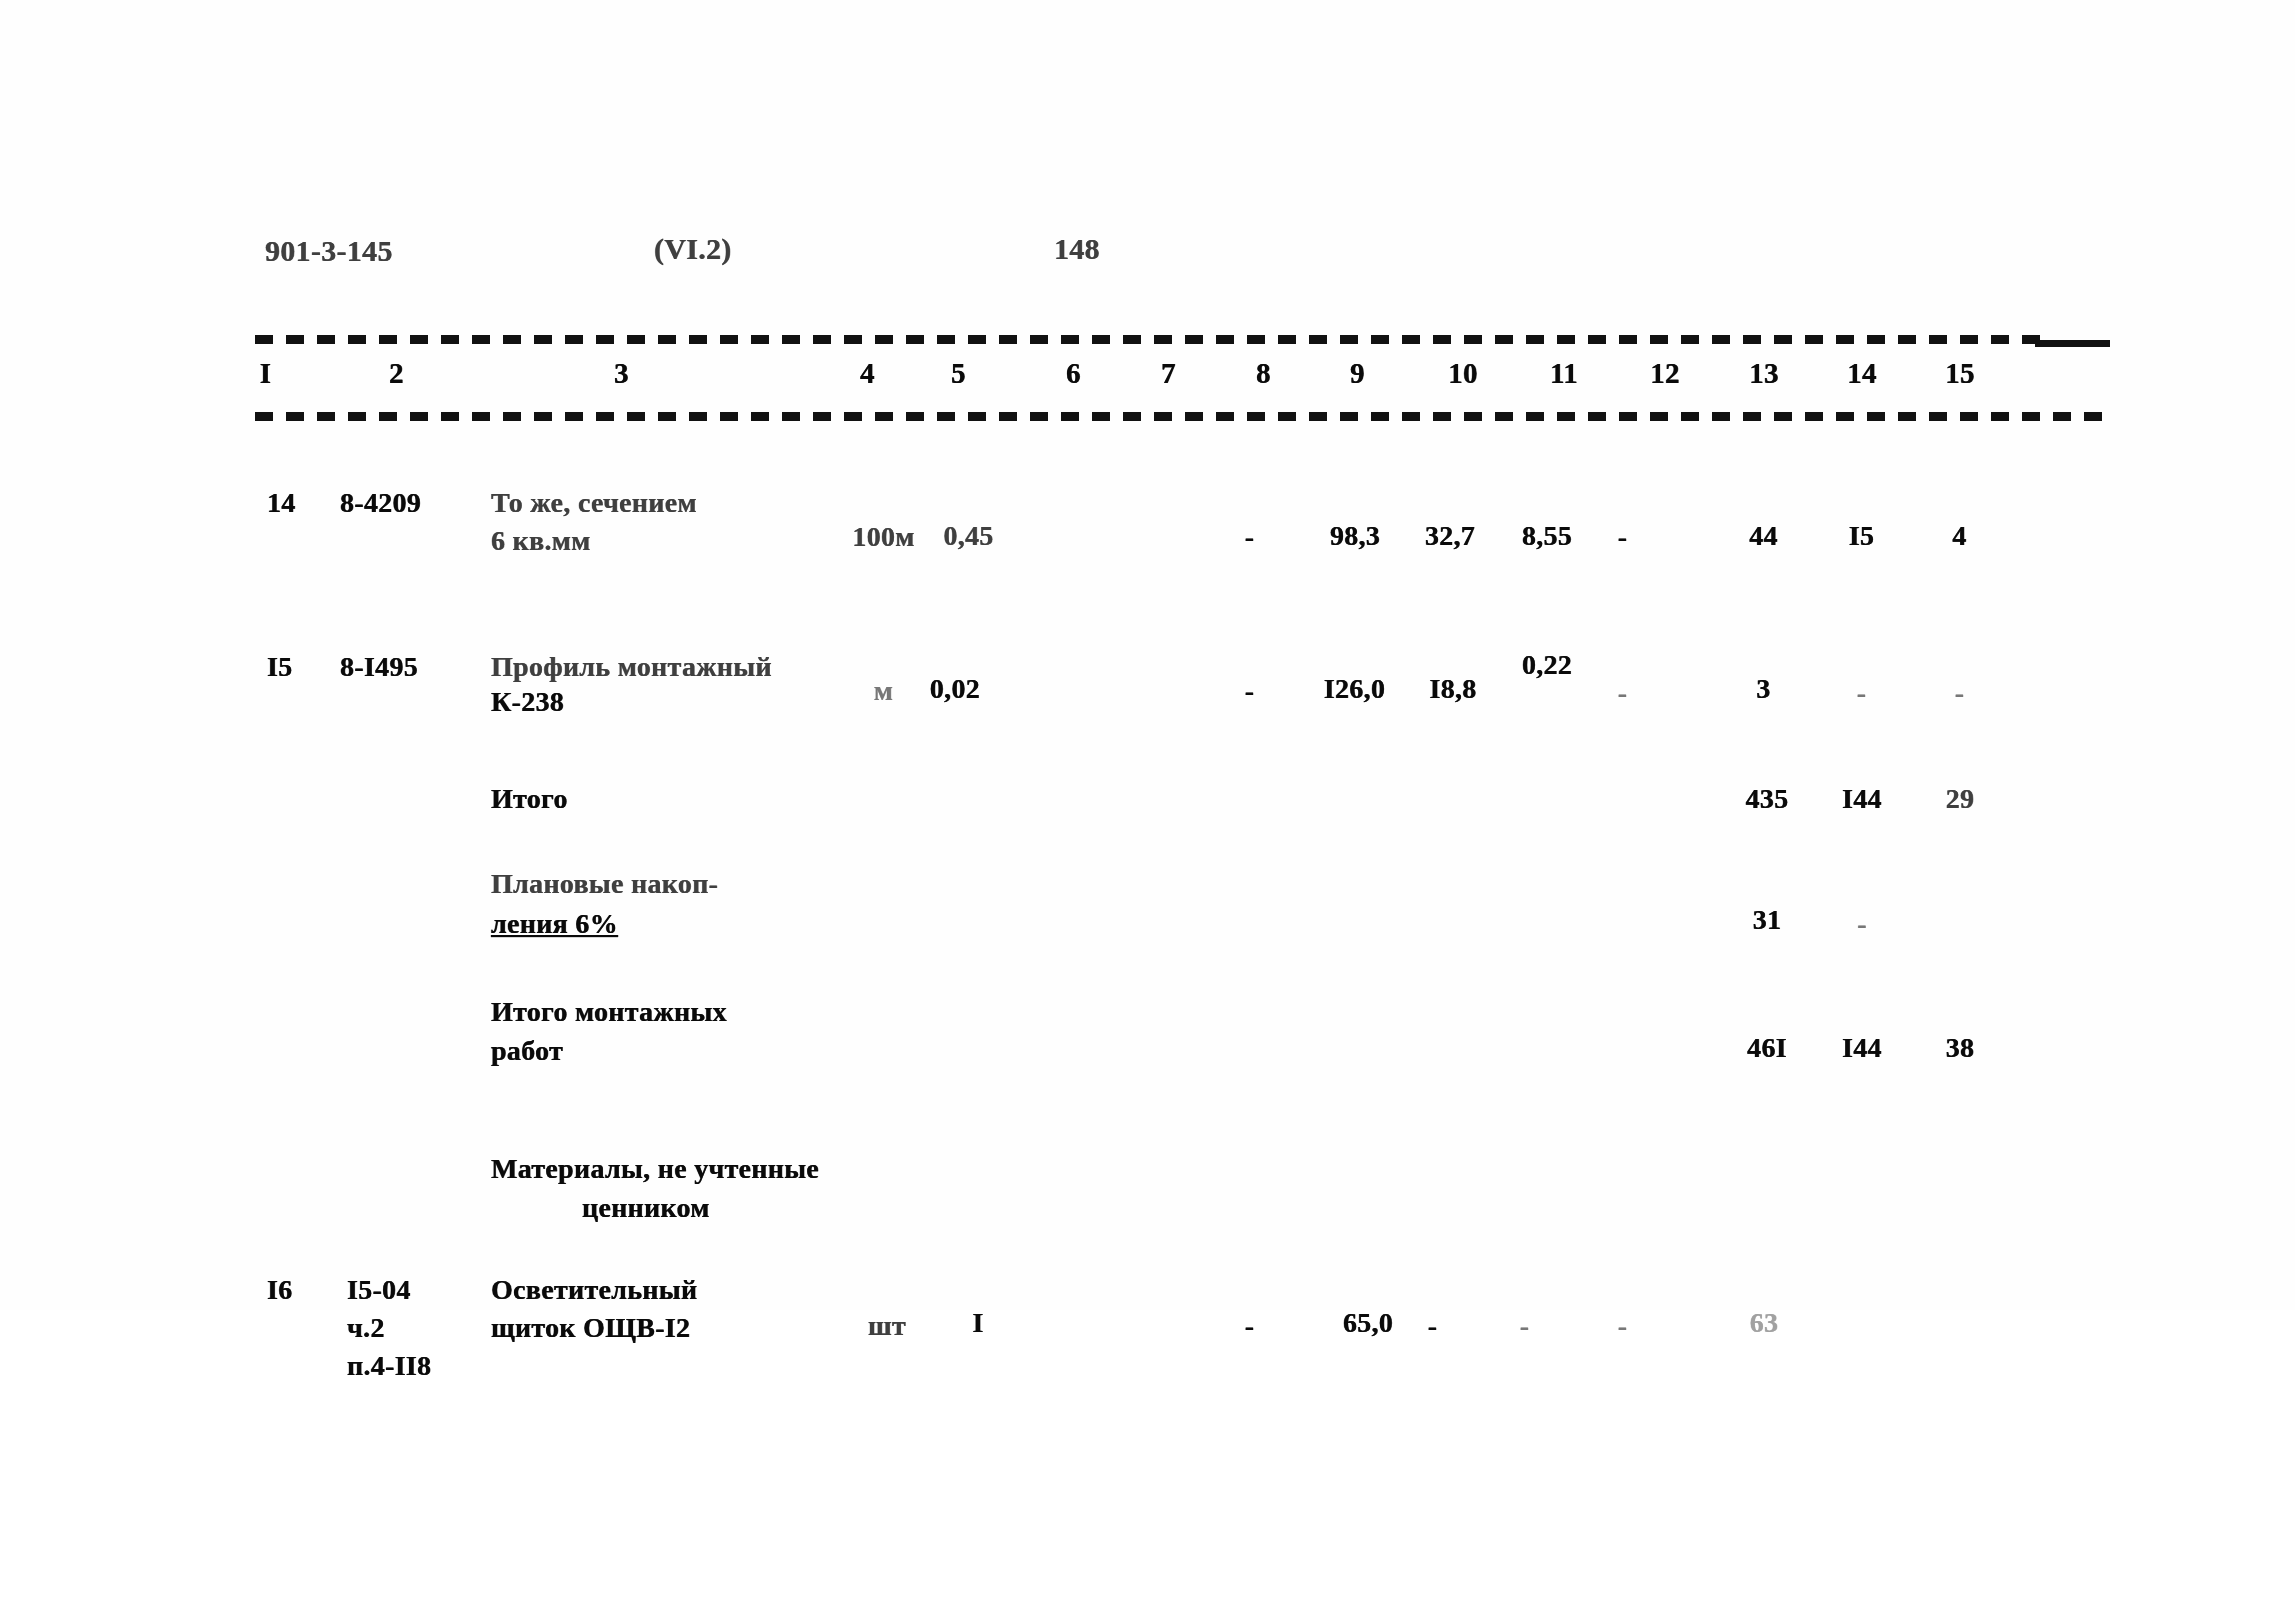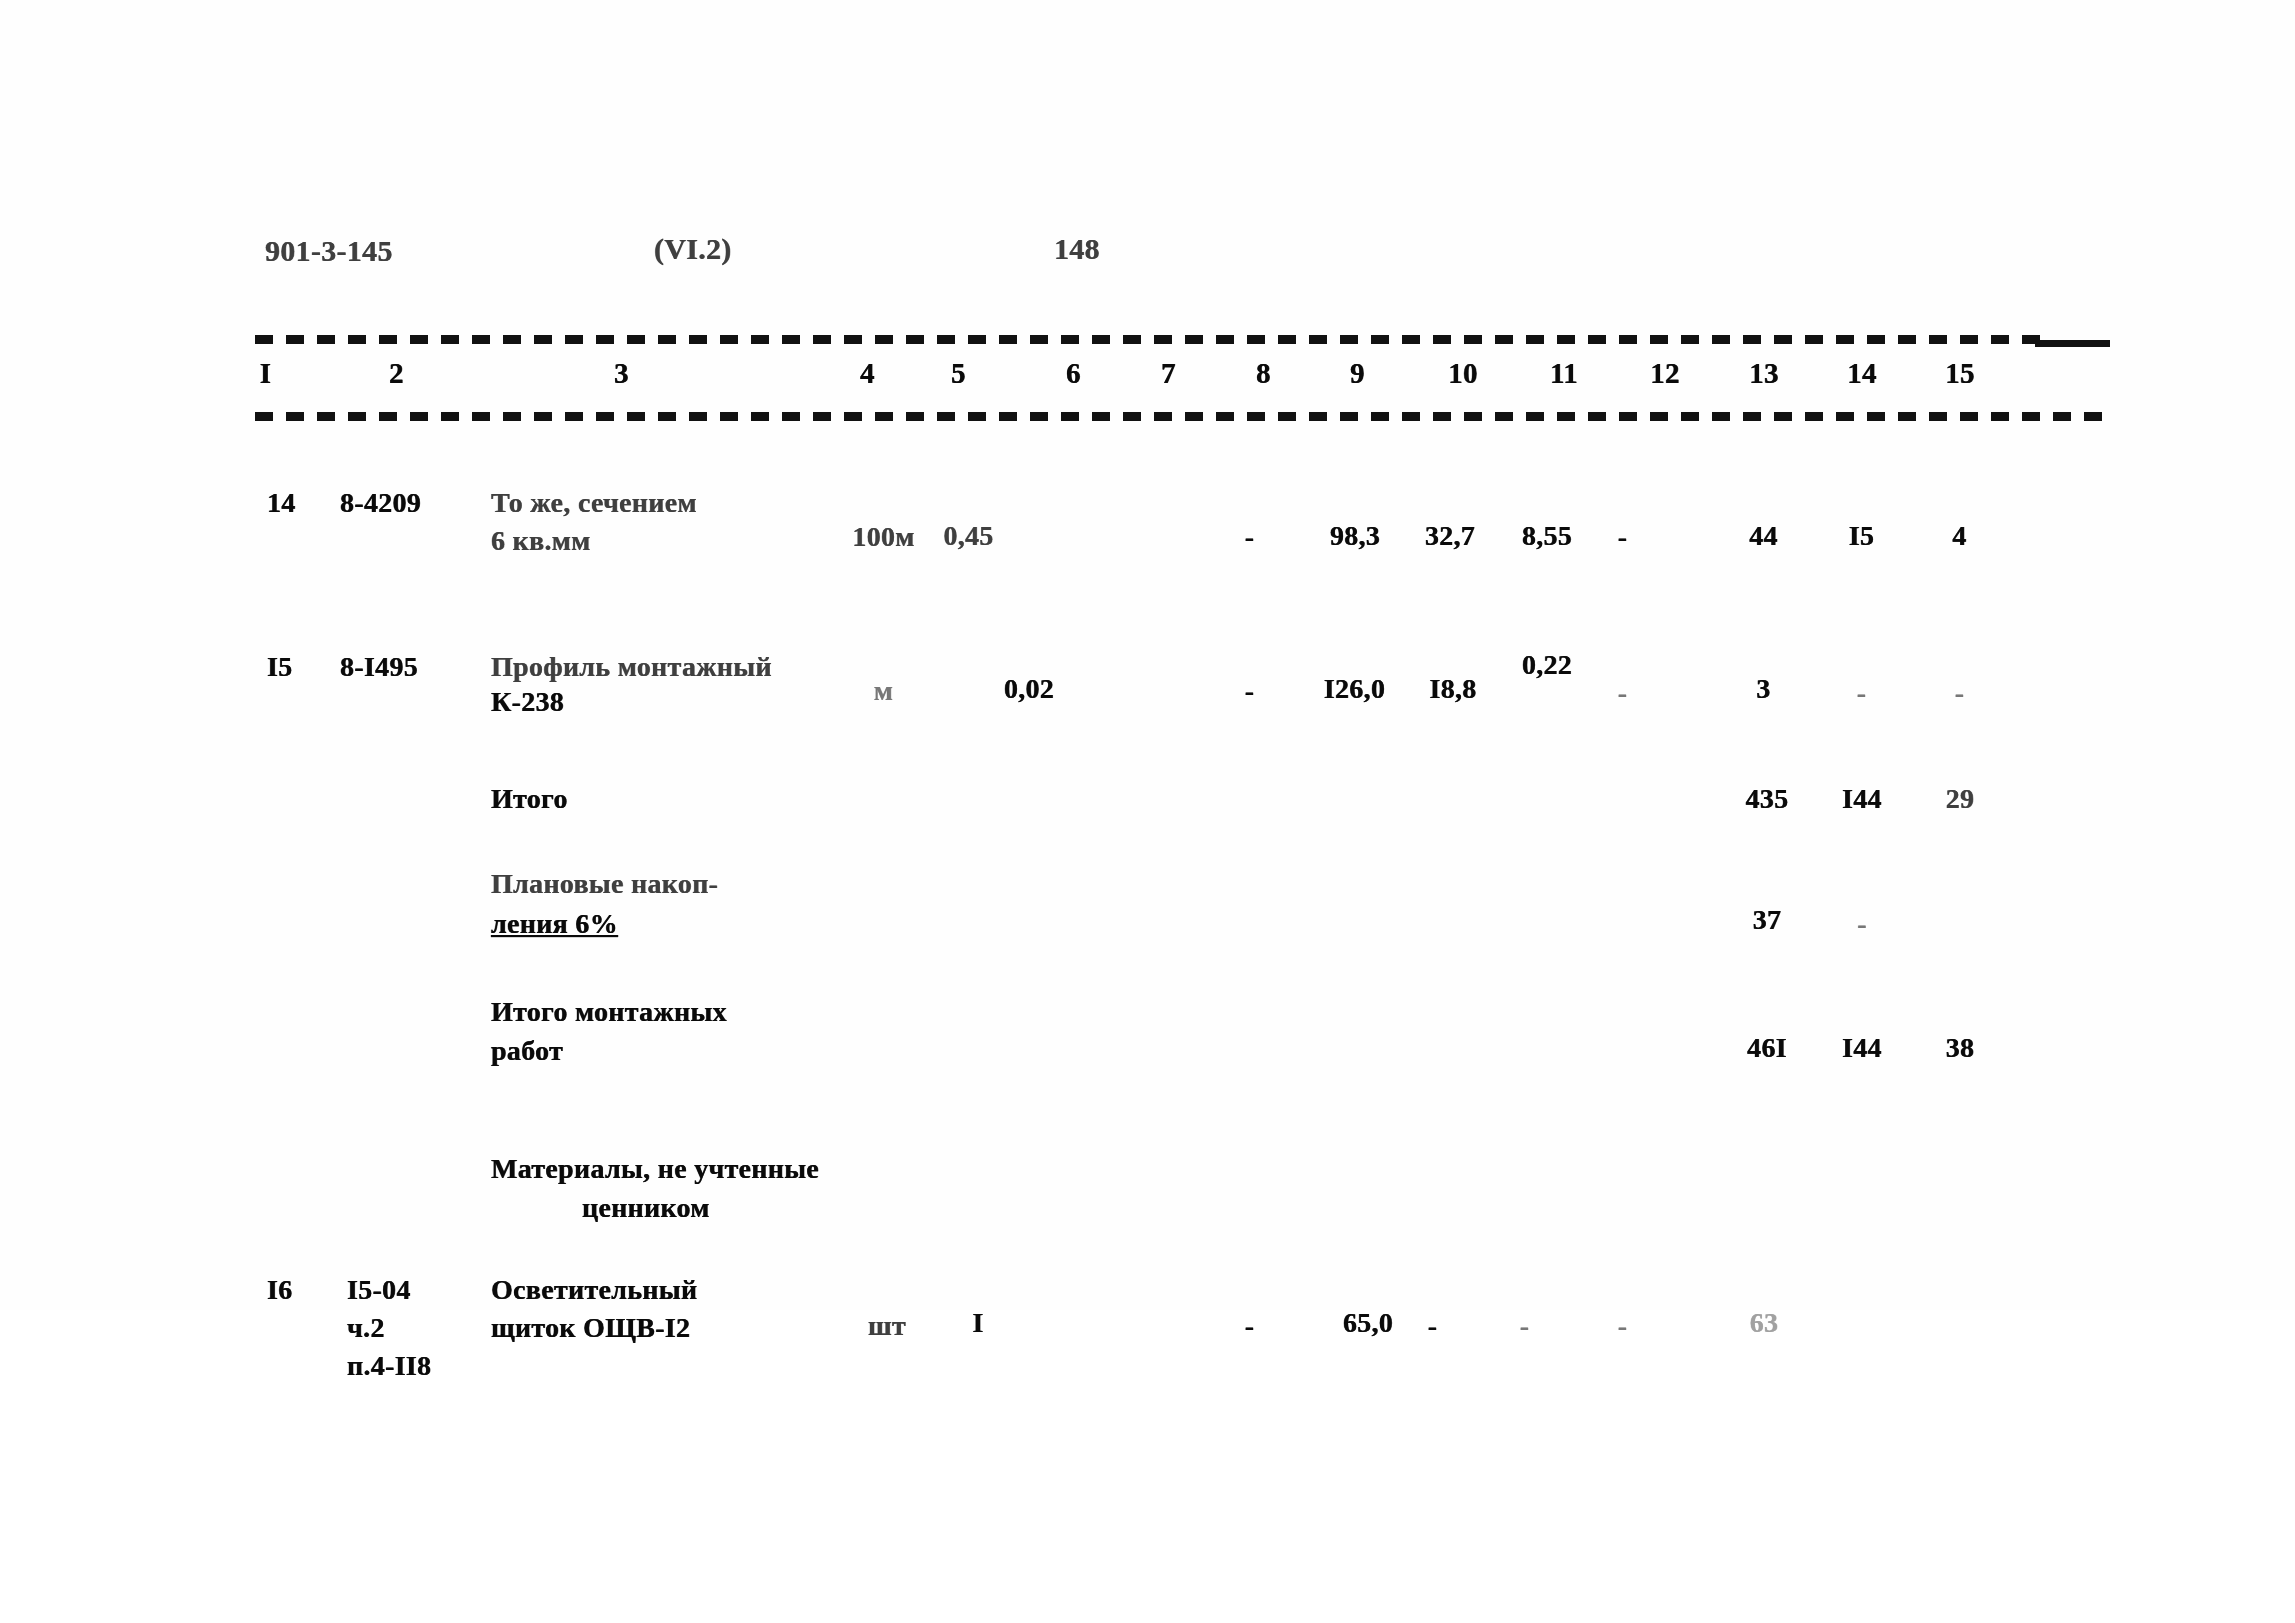--- a/index.html
+++ b/index.html
@@ -119,39 +119,39 @@
   <div class="t body center" style="left:1731px; top:522px; width:65px;">44</div>
   <div class="t body center" style="left:1829px; top:522px; width:65px;">I5</div>
   <div class="t body center" style="left:1927px; top:522px; width:65px;">4</div>
 
   <div class="t body" style="left:267px; top:653px;">I5</div>
   <div class="t body" style="left:340px; top:653px;">8-I495</div>
   <div class="t body smudge" style="left:491px; top:653px;">Профиль монтажный</div>
   <div class="t body" style="left:491px; top:688px;">К-238</div>
 
   <div class="t body center faded" style="left:851px; top:677px; width:65px;">м</div>
-  <div class="t body center" style="left:983px; top:675px; width:92px;">0,02</div>
+  <div class="t body center" style="left:888px; top:675px; width:92px;text-align:right;">0,02</div>
 
   <div class="t body center" style="left:1230px; top:677px; width:39px;">-</div>
   <div class="t body center" style="left:1302px; top:675px; width:105px;">I26,0</div>
   <div class="t body center" style="left:1407px; top:675px; width:92px;">I8,8</div>
   <div class="t body center" style="left:1498px; top:651px; width:98px;">0,22</div>
   <div class="t body center faded" style="left:1603px; top:679px; width:39px;">-</div>
   <div class="t body center" style="left:1731px; top:675px; width:65px;">3</div>
   <div class="t body center faded" style="left:1829px; top:679px; width:65px;">-</div>
   <div class="t body center faded" style="left:1927px; top:679px; width:65px;">-</div>
 
   <div class="t body" style="left:491px; top:785px;">Итого</div>
   <div class="t body center" style="left:1731px; top:785px; width:72px;">435</div>
   <div class="t body center" style="left:1826px; top:785px; width:72px;">I44</div>
   <div class="t body center smudge" style="left:1924px; top:785px; width:72px;">29</div>
 
   <div class="t body smudge" style="left:491px; top:870px;">Плановые накоп-</div>
   <div class="t body" style="left:491px; top:910px;text-decoration:underline;">ления 6%</div>
-  <div class="t body center" style="left:1731px; top:906px; width:72px;">37</div>
+  <div class="t body center" style="left:1731px; top:906px; width:72px;">31</div>
   <div class="t body center faded" style="left:1826px; top:910px; width:72px;">-</div>
 
   <div class="t body" style="left:491px; top:998px;">Итого монтажных</div>
   <div class="t body" style="left:491px; top:1037px;">работ</div>
   <div class="t body center" style="left:1731px; top:1034px; width:72px;">46I</div>
   <div class="t body center" style="left:1826px; top:1034px; width:72px;">I44</div>
   <div class="t body center" style="left:1924px; top:1034px; width:72px;">38</div>
 
   <div class="t body" style="left:491px; top:1155px;">Материалы, не учтенные</div>
   <div class="t body" style="left:582px; top:1194px;">ценником</div>

